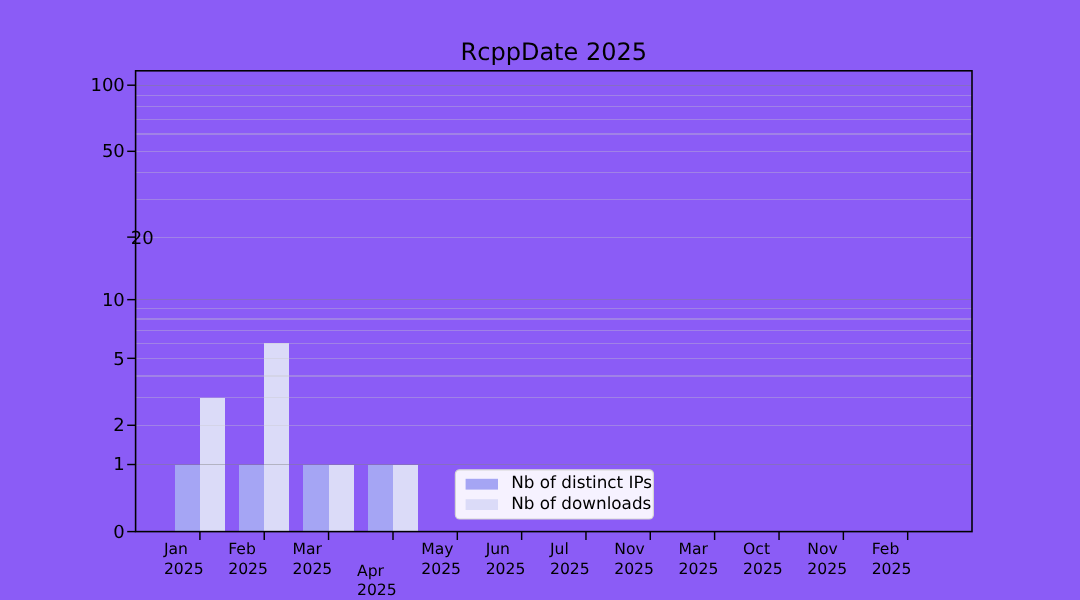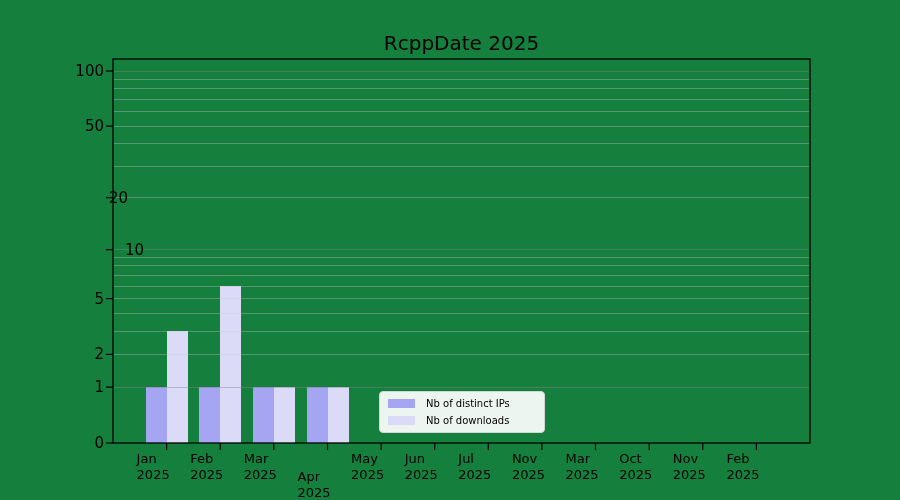--- a/index.html
+++ b/index.html
@@ -1,17 +1,17 @@
 <!DOCTYPE html>
 <html><head>
 <meta charset="utf-8">
 <style>
   html,body{margin:0;padding:0;background:#fff;}
   .figure{
-    position:relative;width:900px;height:500px;background:#15803d;
+    position:relative;width:900px;height:500px;background:#8b5cf6;
     font-family:"DejaVu Sans","Liberation Sans",sans-serif;color:#000;
     overflow:hidden;
   }
   .chart-svg{position:absolute;left:0;top:0;}
   .title{
     position:absolute;left:113px;top:31px;width:697px;
     text-align:center;font-size:20px;line-height:24px;color:#000;
   }
   .ytick{
     position:absolute;left:0;width:104px;text-align:right;
@@ -21,21 +21,21 @@
     position:absolute;top:451px;width:60px;text-align:left;
     font-size:13px;line-height:16px;color:#000;
   }
   .legend{
     position:absolute;left:379px;top:391px;width:166px;height:42px;
     box-sizing:border-box;background:rgba(255,255,255,0.92);
     border:1px solid #d5d5d5;border-radius:4px;
     display:flex;flex-direction:column;justify-content:space-evenly;
     padding:3px 10px 3px 8px;
   }
-  .legend-row{display:flex;align-items:center;gap:11px;font-size:10px;line-height:17px;white-space:nowrap;}
+  .legend-row{display:flex;align-items:center;gap:11px;font-size:14px;line-height:17px;white-space:nowrap;}
   .swatch{display:inline-block;width:27px;height:9px;flex:0 0 27px;}
 </style>
 </head>
 <body>
 
 <div class="figure">
 
   <div class="title">RcppDate 2025</div>
 
   <svg id="plot" class="chart-svg" width="900" height="500" viewBox="0 0 900 500">
@@ -87,21 +87,21 @@
       <line x1="649.2" x2="649.2" y1="443" y2="450" stroke="#000000" stroke-width="1.2"></line>
       <line x1="702.8" x2="702.8" y1="443" y2="450" stroke="#000000" stroke-width="1.2"></line>
       <line x1="756.4" x2="756.4" y1="443" y2="450" stroke="#000000" stroke-width="1.2"></line>
     </svg>
 
   <div id="ylabels">
       <div class="ytick" style="top: 432px;">0</div>
       <div class="ytick" style="top: 376.1px;">1</div>
       <div class="ytick" style="top: 343.4px;">2</div>
       <div class="ytick" style="top: 287.6px;">5</div>
-      <div class="ytick" style="top: 238.7px; padding-left: 40px;">10</div>
+      <div class="ytick" style="top: 238.7px;">10</div>
       <div class="ytick" style="top: 186.6px; padding-left: 24px;">20</div>
       <div class="ytick" style="top: 115.1px;">50</div>
       <div class="ytick" style="top: 60px;">100</div>
     </div>
   <div id="xlabels">
       <div class="xtick" style="left: 136.6px;">
         <div>Jan</div>
         <div>2025</div>
       </div>
       <div class="xtick" style="left: 190.2px;">

